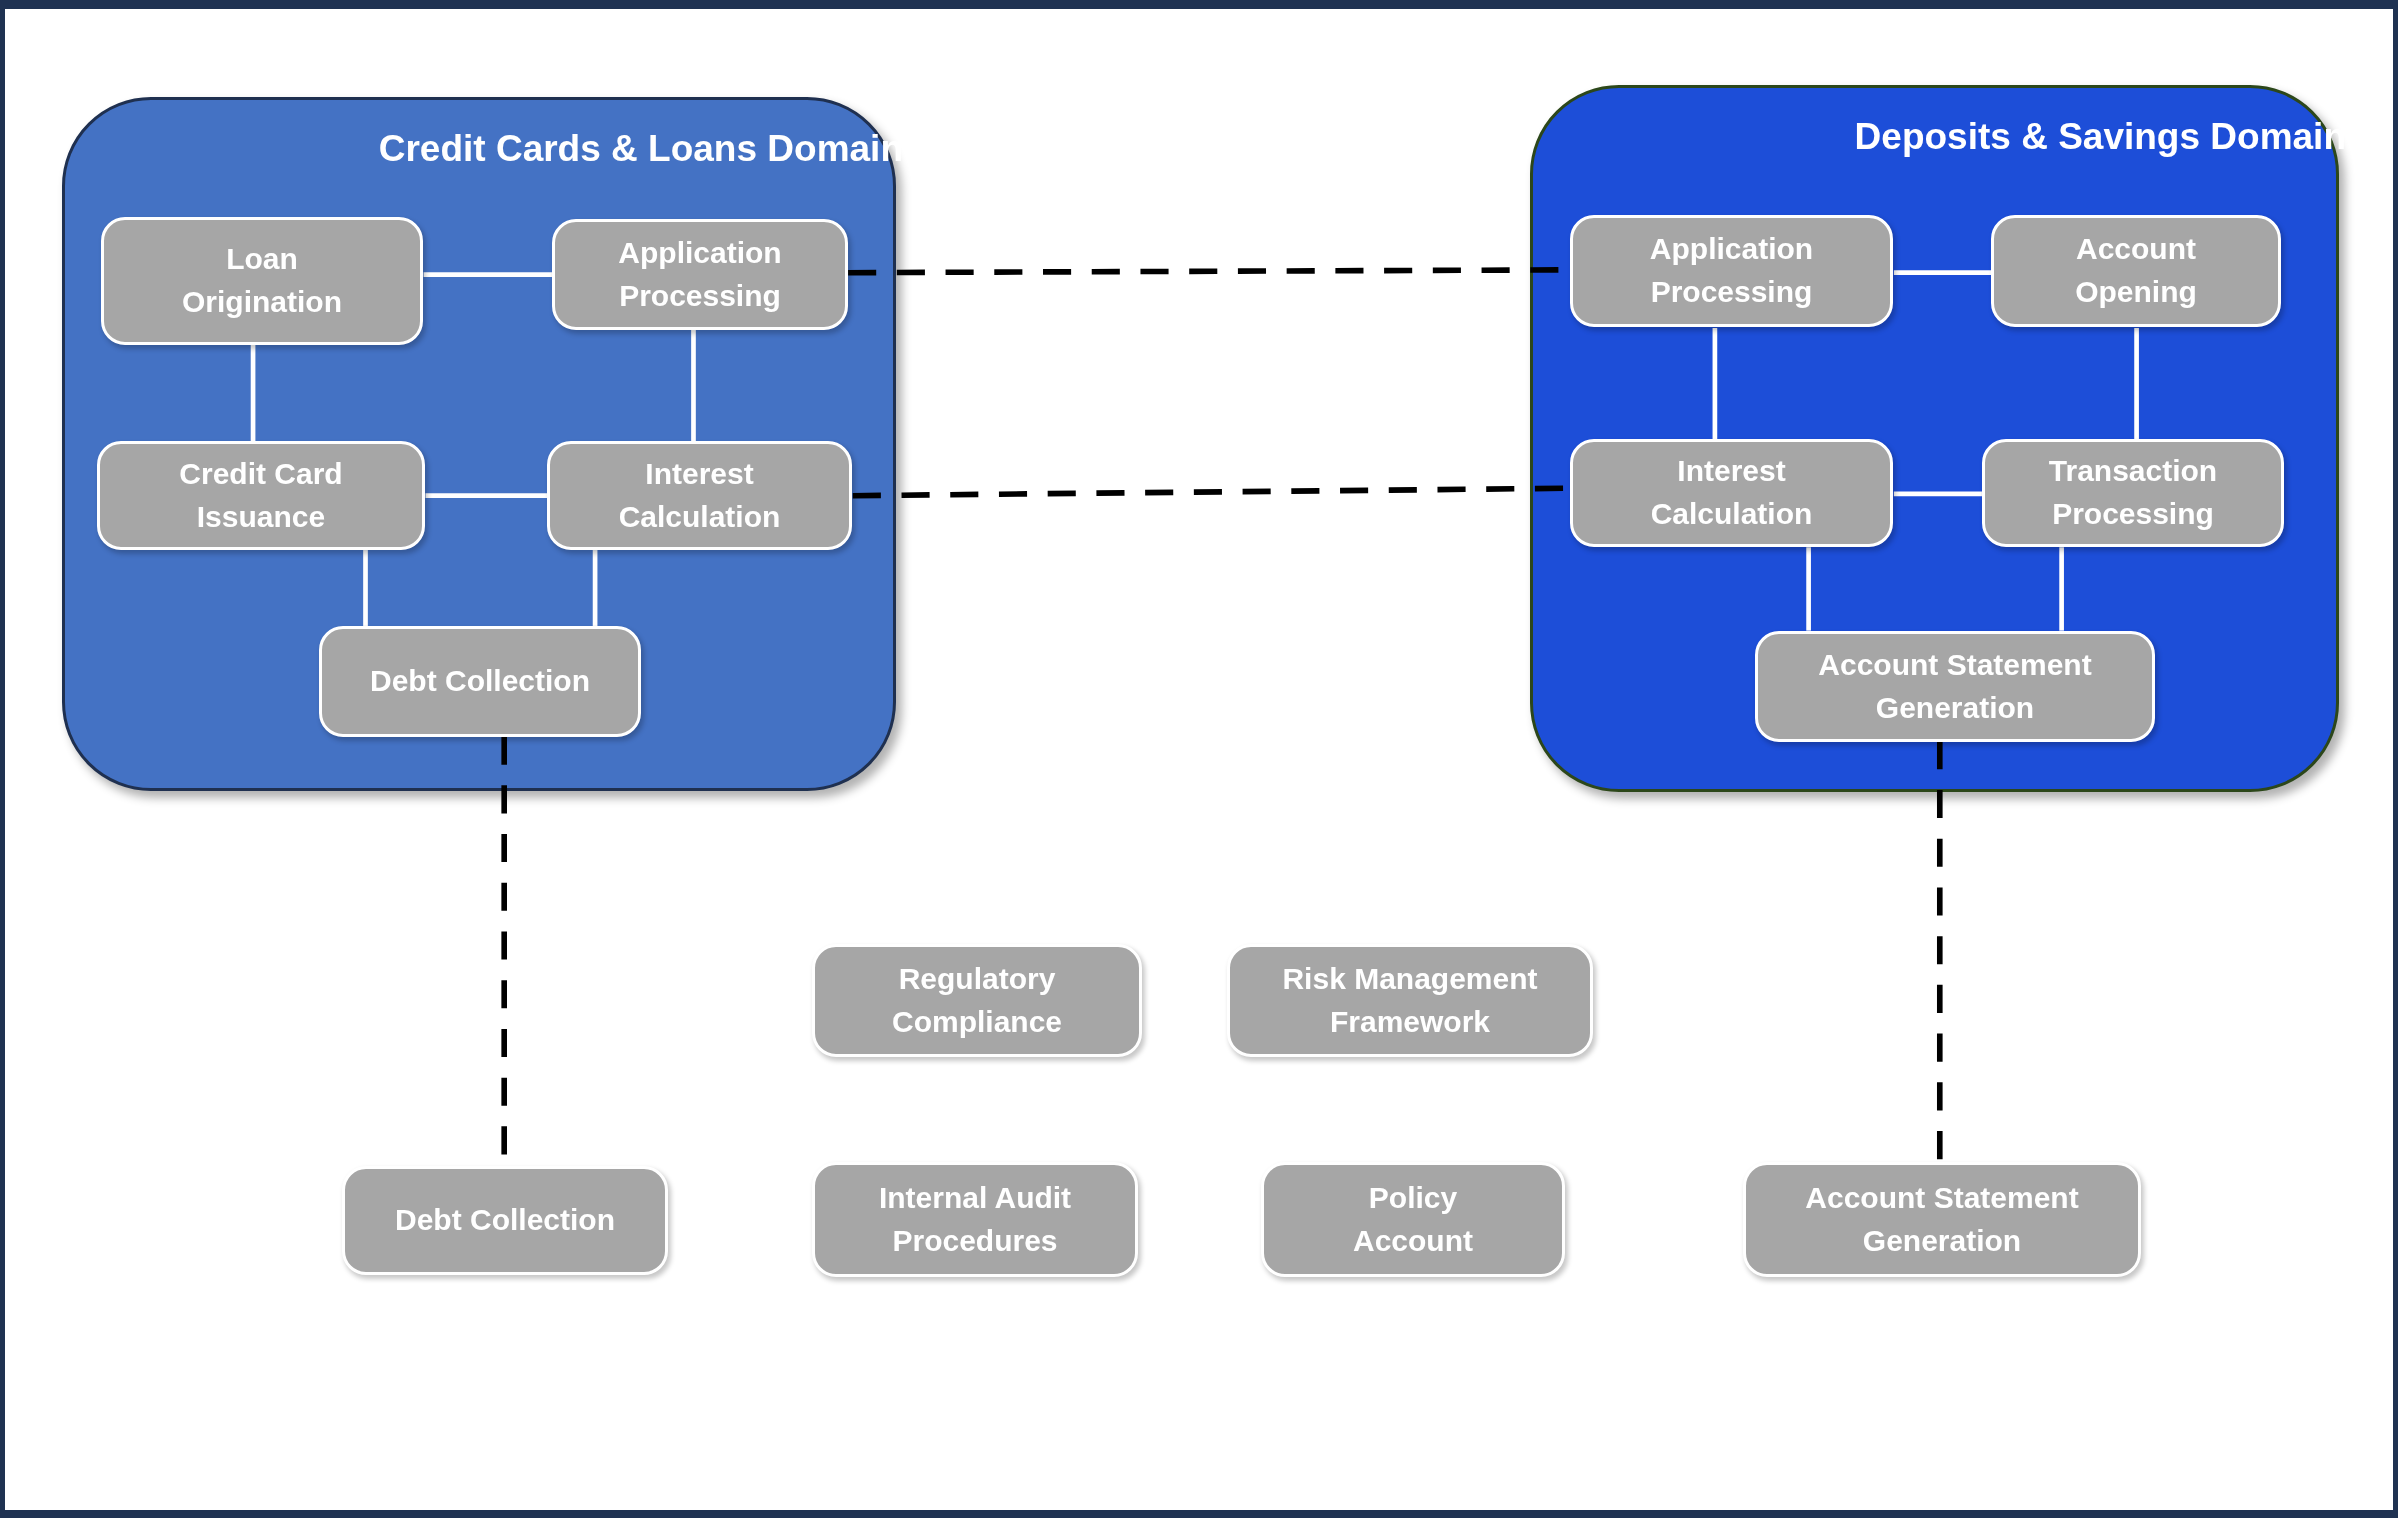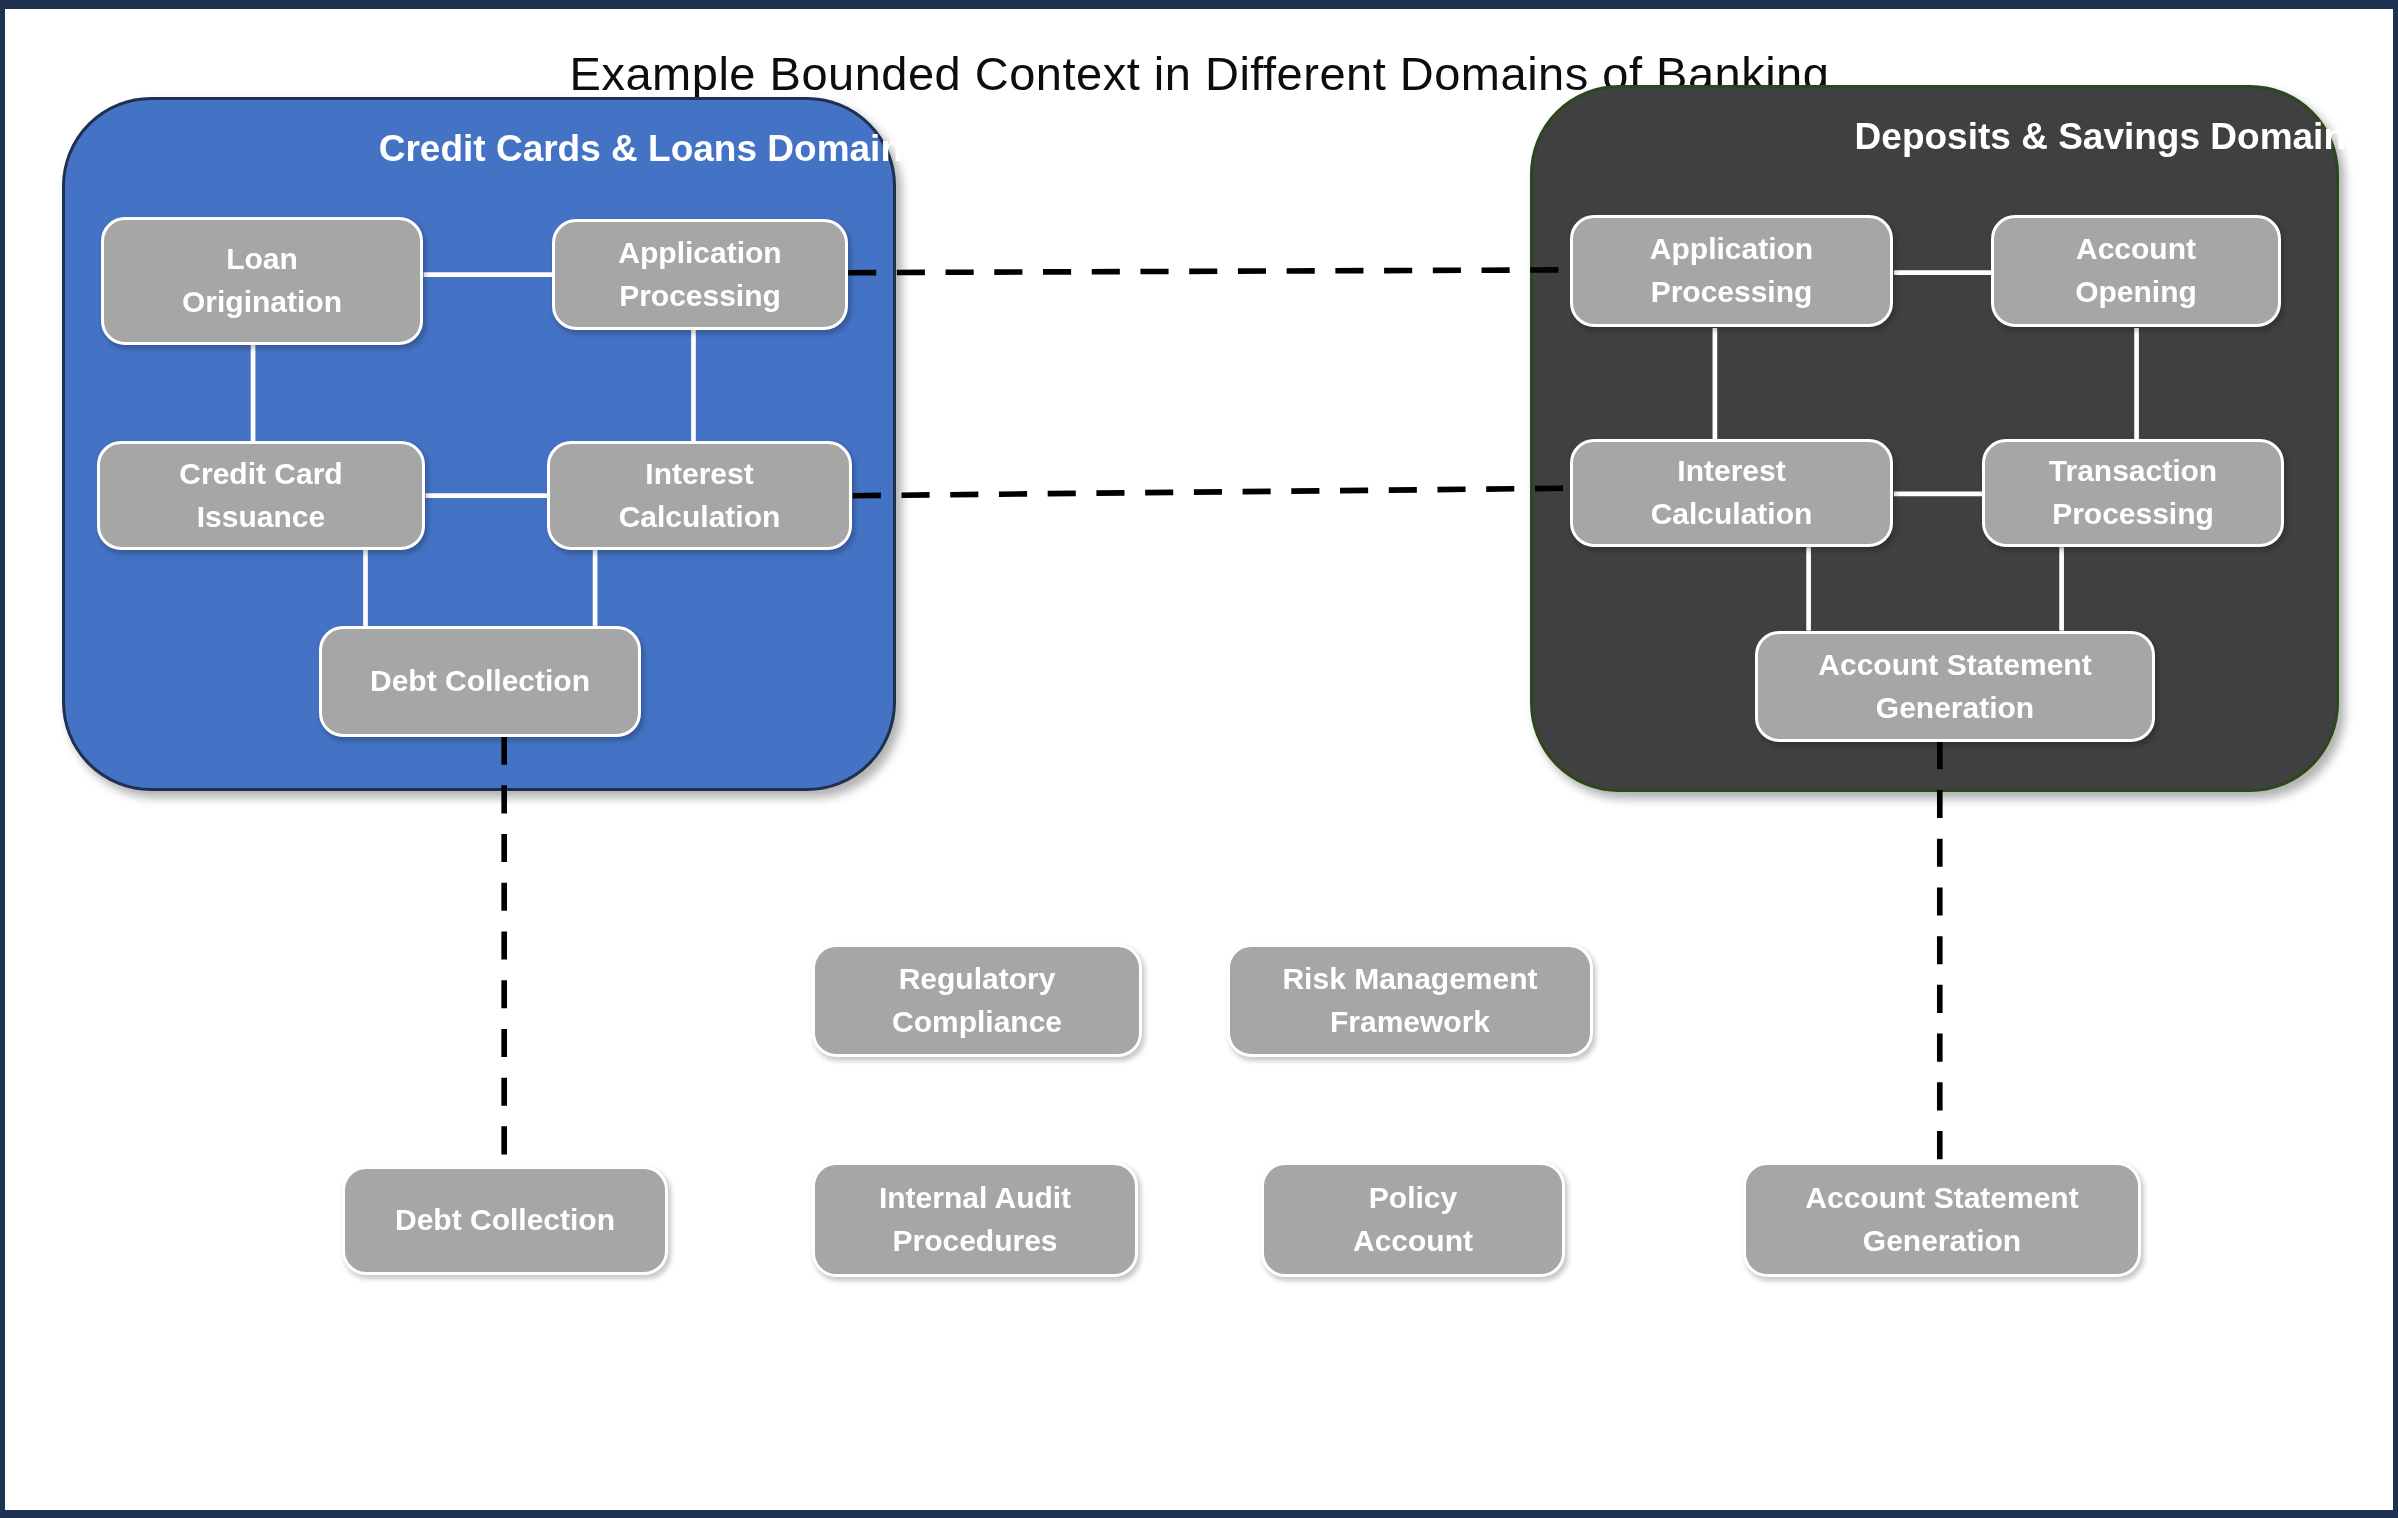--- a/index.html
+++ b/index.html
@@ -17,21 +17,21 @@
     position:absolute;left:0;top:41px;width:2399px;height:66px;
     text-align:center;font-size:47px;font-weight:400;color:#0d0d0d;
     letter-spacing:0.5px;line-height:66px;
   }
 
   .domain{position:absolute;border-radius:89px;box-sizing:border-box;
     box-shadow:5.6px 6.6px 9.4px rgba(0,0,0,0.30);}
   .domain.blue{left:62px;top:97px;width:834px;height:694px;
     background:#4472C4;border:3.7px solid #1F3050;}
   .domain.green{left:1530px;top:85px;width:809px;height:707px;
-    background:#404040;border:3.7px solid #2C471A;}
+    background:#1d4ed8;border:3.7px solid #2C471A;}
   .domain.orange{left:309px;top:824px;width:1893px;height:675px;
     background:#FFC000;border:3.7px solid #7F6000;}
 
   .domain-title{
     position:absolute;left:10px;top:26px;width:100%;text-align:right;
     color:#ffffff;font-weight:700;font-size:37px;line-height:45px;
   }
 
   .edges{position:absolute;left:0;top:0;z-index:5;}
   .edges line.solid{stroke:#ffffff;stroke-width:5;}
@@ -49,21 +49,20 @@
 </head>
 <body>
 
 <div id="canvas">
 
   <div class="frame-top"></div>
   <div class="frame-bottom"></div>
   <div class="frame-left"></div>
   <div class="frame-right"></div>
 
-  <div class="title">Example Bounded Context in Different Domains of Banking</div>
 
   <div class="domain blue">
     <div class="domain-title">Credit Cards &amp; Loans Domain</div>
   </div>
 
   <div class="domain green">
     <div class="domain-title">Deposits &amp; Savings Domain</div>
   </div>
 
 

